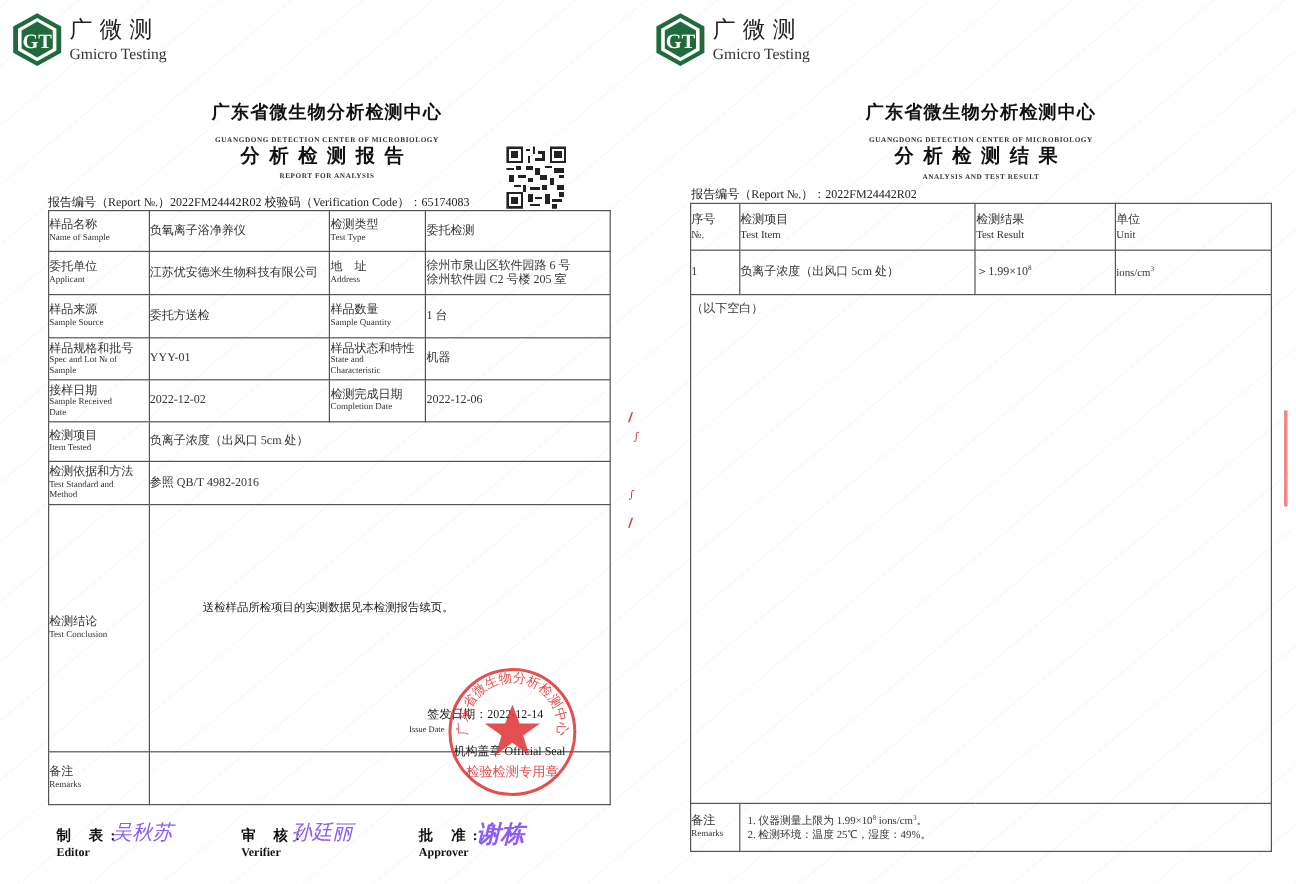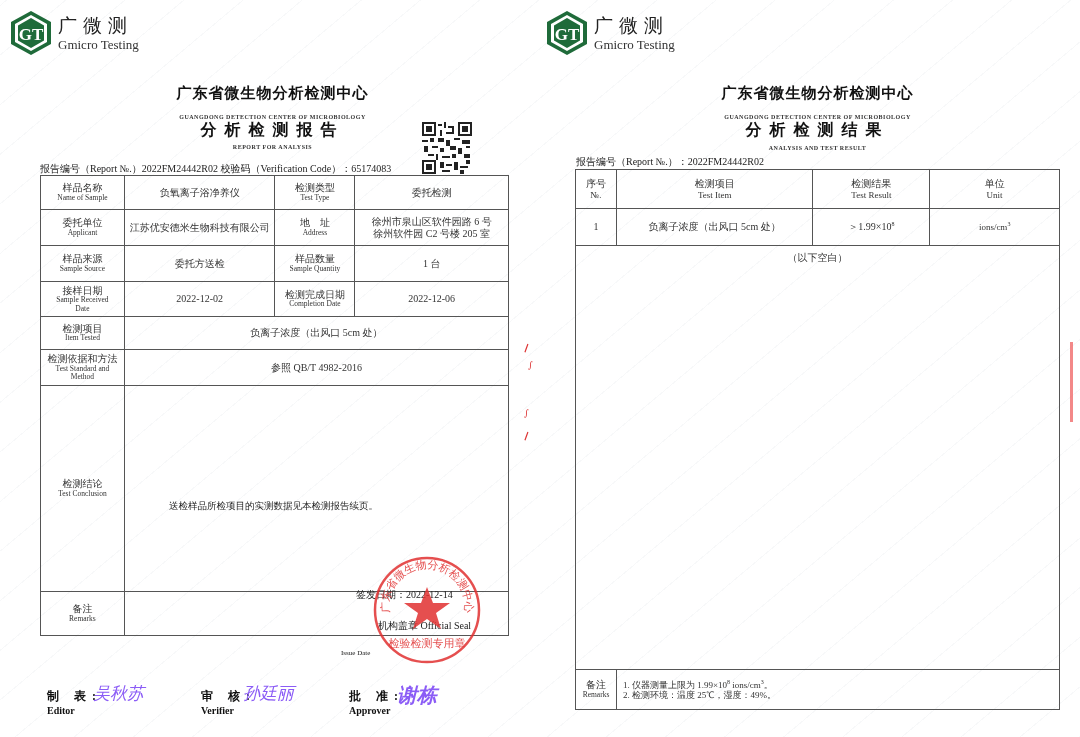--- a/index.html
+++ b/index.html
@@ -28,28 +28,28 @@
   .center-title { position: absolute; text-align: center; font-family: "DejaVu Sans", sans-serif; font-weight: bold; font-size: 15px; color: #111; letter-spacing: 1px; }
   .en-sub { position: absolute; text-align: center; font-family: "Liberation Serif", serif; font-weight: bold; font-size: 6px; letter-spacing: 0.5px; color: #333; }
   .report-title { position: absolute; text-align: center; font-family: "DejaVu Sans", sans-serif; font-weight: bold; font-size: 16px; letter-spacing: 8px; color: #111; }
   .report-sub { position: absolute; text-align: center; font-family: "Liberation Serif", serif; font-weight: bold; font-size: 6px; letter-spacing: 0.5px; color: #333; }
 
   .report-no { position: absolute; font-family: "Liberation Serif", serif; font-size: 10px; color: #222; white-space: nowrap; }
 
   .qr { position: absolute; left: 422px; top: 122px; width: 50px; height: 52px; }
 
   table.form { position: absolute; border-collapse: collapse; font-family: "Liberation Serif", serif; color: #333; }
-  table.form td { border: 1px solid #555; text-align: center; vertical-align: middle; font-size: 10px; line-height: 1.15; }
+  table.form td { border: 1px solid #555; vertical-align: middle; font-size: 10px; line-height: 1.15; }
   .lbl-cn { display: block; font-size: 10px; color: #333; }
   .lbl-en { display: block; font-size: 7.5px; color: #333; }
   .val { font-size: 10px; color: #333; }
 
   .conclusion-text { position: absolute; left: 128px; top: 500px; font-size: 9.5px; font-family: "Liberation Serif", serif; color: #222; margin-left: 41px; }
   .issue-date { position: absolute; left: 341px; top: 588px; font-family: "Liberation Serif", serif; font-size: 10px; color: #222; margin-left: 15px; }
-  .issue-date-en { position: absolute; left: 341px; top: 604px; font-family: "Liberation Serif", serif; font-size: 7px; color: #222; margin-top: 45px; }
+  .issue-date-en { position: absolute; left: 341px; top: 604px; font-family: "Liberation Serif", serif; font-size: 7px; color: #222; }
   .official-seal-text { position: absolute; left: 378px; top: 619px; font-family: "Liberation Serif", serif; font-size: 10px; color: #222; }
 
   .seal { position: absolute; left: 372px; top: 555px; width: 110px; height: 110px; pointer-events: none; }
 
   .sig-block { position: absolute; top: 688px; font-family: "Liberation Serif", serif; }
   .sig-cn { font-weight: bold; font-size: 12px; letter-spacing: 6px; color: #111; display: block; }
   .sig-en { font-weight: bold; font-size: 10px; color: #111; display: block; }
   .sig-scrawl { position: absolute; top: -6px; font-family: Liberation Mono, monospace; font-style: italic; font-size: 17px; color: #8b5cf6; white-space: nowrap; }
 
   .edge-stamp { position: absolute; color: #d33; font-size: 14px; }
@@ -170,20 +170,34 @@
           </td>
       <td class="val">委托方送检</td>
       <td>
             <span class="lbl-cn">样品数量</span>
             <span class="lbl-en">Sample Quantity</span>
           </td>
       <td class="val">1 台</td>
     </tr>
     <tr style="height:35px">
       <td>
+            <span class="lbl-cn">样品规格和批号</span>
+            <span class="lbl-en">Spec and Lot № of</span>
+            <span class="lbl-en">Sample</span>
+          </td>
+      <td class="val">YYY-01</td>
+      <td>
+            <span class="lbl-cn">样品状态和特性</span>
+            <span class="lbl-en">State and</span>
+            <span class="lbl-en">Characteristic</span>
+          </td>
+      <td class="val">机器</td>
+    </tr>
+    <tr style="height:35px">
+      <td>
             <span class="lbl-cn">接样日期</span>
             <span class="lbl-en">Sample Received</span>
             <span class="lbl-en">Date</span>
           </td>
       <td class="val">2022-12-02</td>
       <td>
             <span class="lbl-cn">检测完成日期</span>
             <span class="lbl-en">Completion Date</span>
           </td>
       <td class="val">2022-12-06</td>

